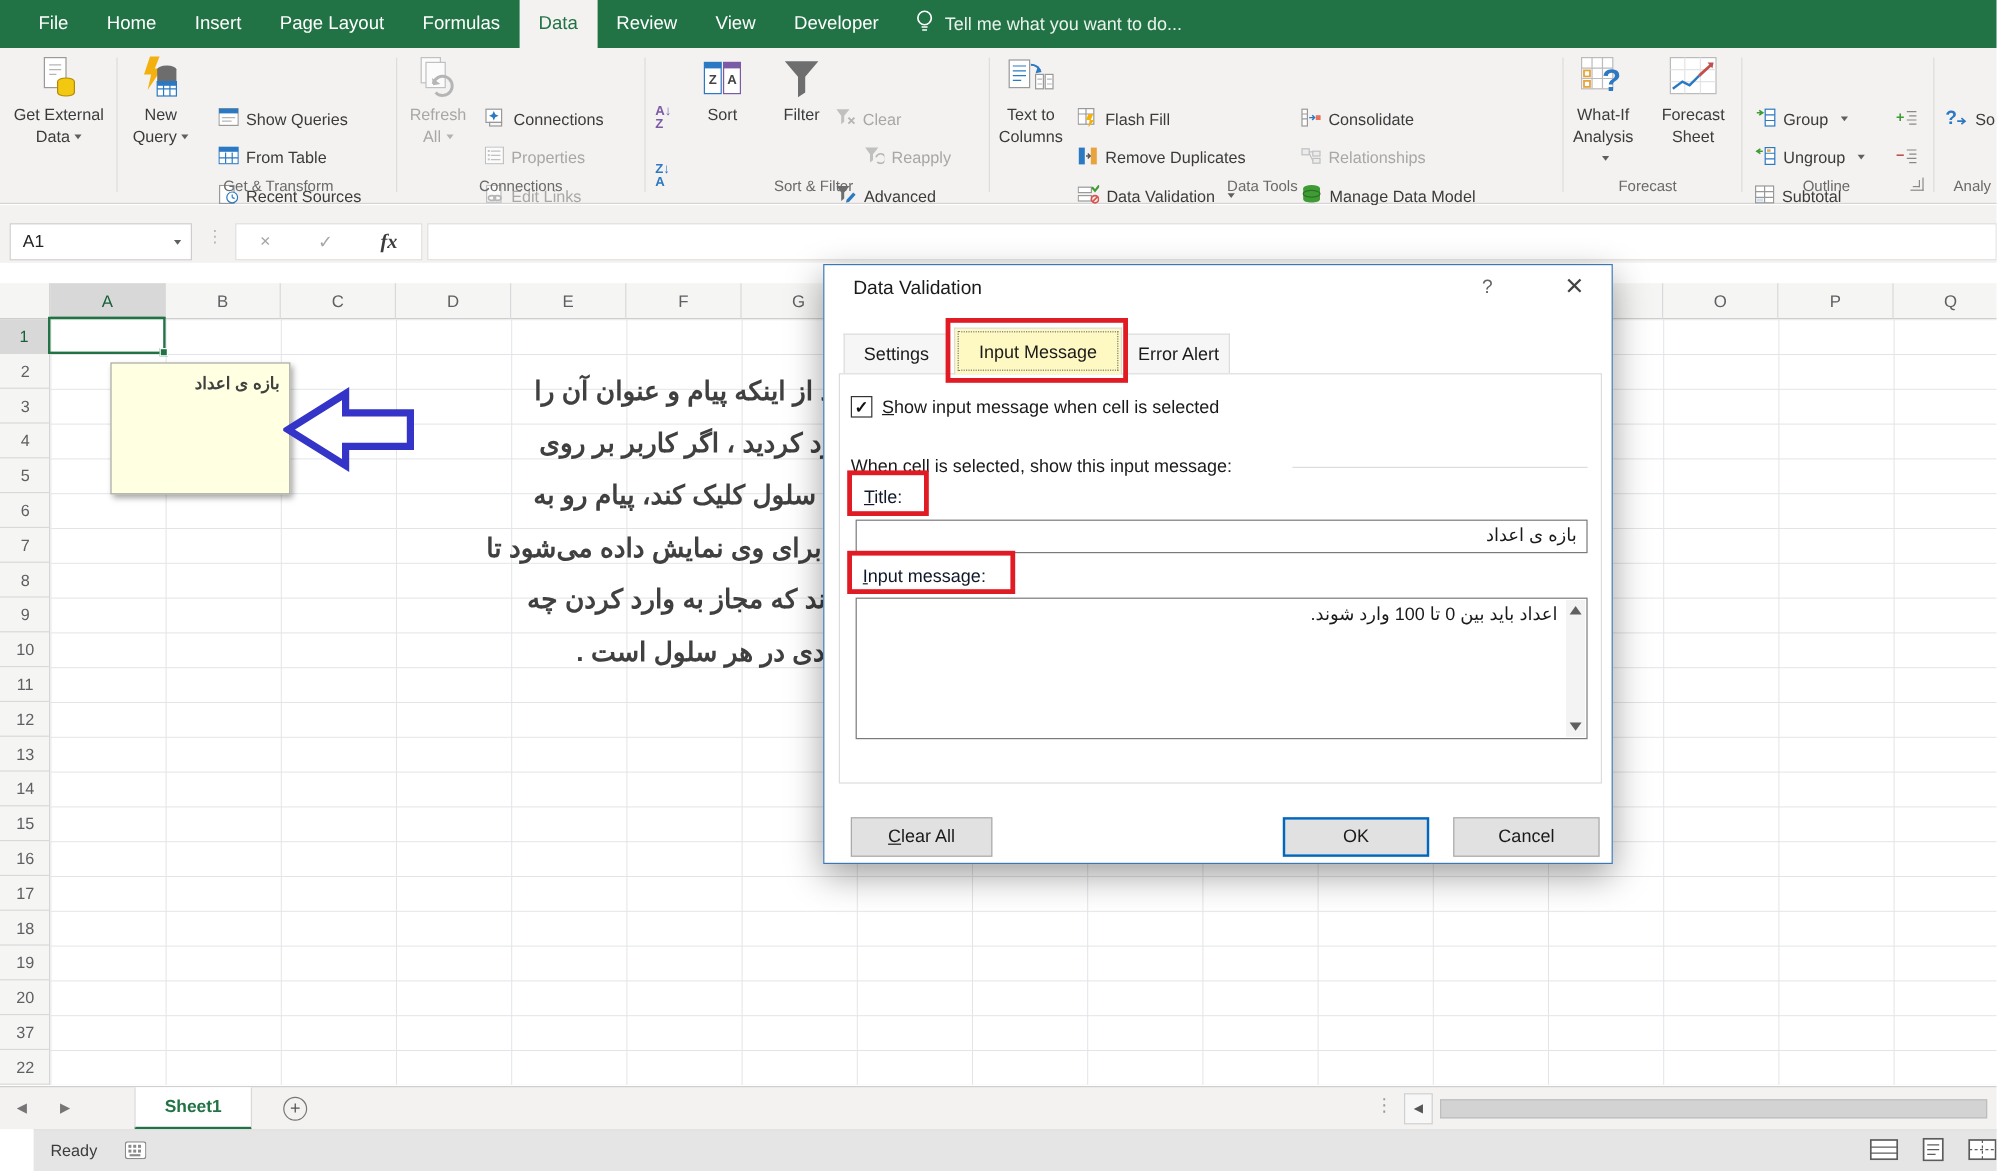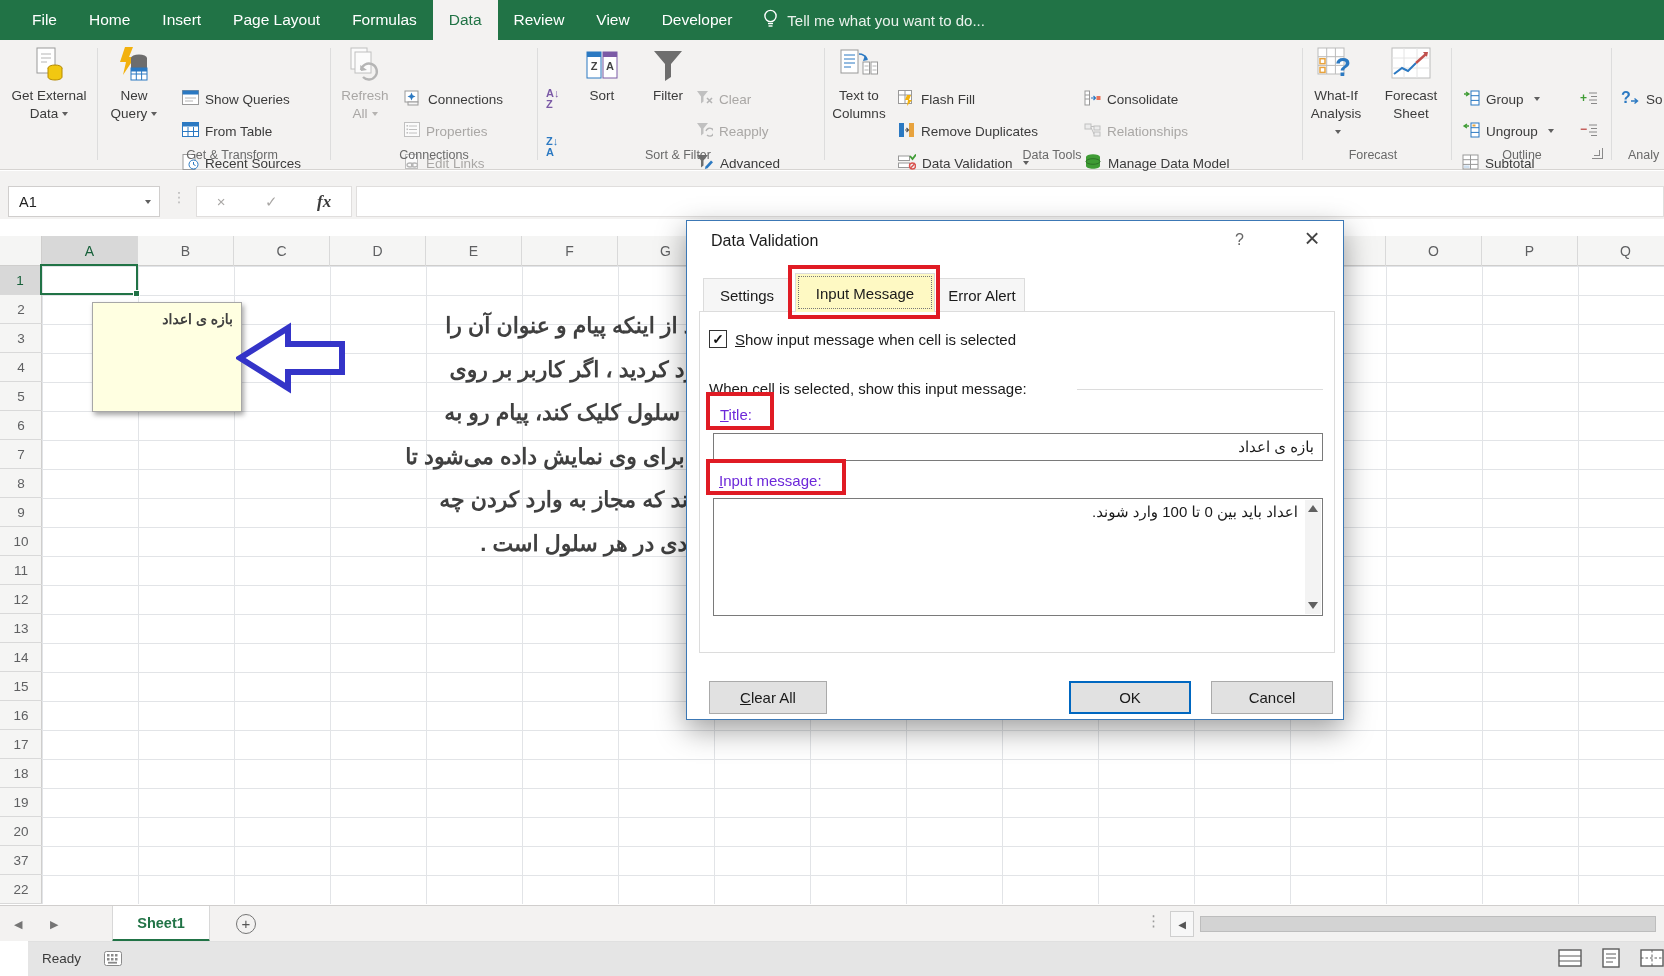--- a/index.html
+++ b/index.html
@@ -76,21 +76,21 @@
   .dlg-title { position:absolute; left:24px; top:11px; font-size:16px; color:#1a1a1a; }
   .dlg-help { position:absolute; left:548px; top:10px; font-size:16px; color:#666; }
   .dlg-close { position:absolute; left:608px; top:2px; font-size:26px; color:#444; width:34px; text-align:center; }
   .dlg-tab { position:absolute; top:57px; height:33px; background:#f6f6f6; border:1px solid #dcdcdc; border-bottom:none; display:flex; align-items:center; justify-content:center; font-size:15px; color:#1a1a1a; }
   .dlg-tab.active { top:52px; height:39px; background:#fef9c3; z-index:2; outline:1px dotted #777; outline-offset:-4px; }
   .dlg-pane { position:absolute; left:12px; top:90px; width:636px; height:342px; border:1px solid #dcdcdc; background:#fff; }
   .dlg-check { position:absolute; left:22px; top:109px; width:18px; height:18px; border:1px solid #333; background:#fff; font-size:14px; line-height:16px; text-align:center; color:#111; font-weight:bold; }
   .dlg-checklabel { position:absolute; left:48px; top:110px; font-size:15px; color:#1a1a1a; }
   .dlg-grouplabel { position:absolute; left:22px; top:159px; font-size:15px; color:#1a1a1a; background:#fff; padding-right:8px; z-index:2; }
   .dlg-groupline { position:absolute; left:390px; top:168px; width:246px; height:1px; background:#dcdcdc; }
-  .dlg-fieldlabel { position:absolute; font-size:15px; color:#6d28d9; }
+  .dlg-fieldlabel { position:absolute; font-size:15px; color:#0f172a; }
   .dlg-input { position:absolute; left:26px; top:212px; width:610px; height:28px; border:1px solid #7a7a7a; background:#fff; direction:rtl; text-align:right; padding:0 8px; font-size:15px; color:#1a1a1a; line-height:26px; }
   .dlg-textarea { position:absolute; left:26px; top:277px; width:610px; height:118px; border:1px solid #7a7a7a; background:#fff; }
   .ta-text { position:absolute; right:24px; top:4px; direction:rtl; text-align:right; font-size:15px; color:#1a1a1a; }
   .ta-scroll { position:absolute; right:1px; top:1px; width:16px; height:114px; background:#f3f3f3; }
   .spin-up { position:absolute; right:3px; top:5px; width:0; height:0; border-left:5px solid transparent; border-right:5px solid transparent; border-bottom:7px solid #606060; }
   .spin-down { position:absolute; right:3px; bottom:5px; width:0; height:0; border-left:5px solid transparent; border-right:5px solid transparent; border-top:7px solid #606060; }
   .dbtn { position:absolute; top:460px; height:33px; background:#e1e1e1; border:1px solid #aaa; font-size:15px; color:#1a1a1a; display:flex; align-items:center; justify-content:center; }
   .dbtn.ok { border:2px solid #0067c0; }
   .u { text-decoration:underline; }
 
@@ -266,21 +266,21 @@
       </span>
       <span>Filter</span>
     </div>
     <div class="rsmall grayed" style="left:696px;top:48px">
       <span><svg width="17" height="15" viewBox="0 0 17 15">
             <path d="M1 1h11l-4.5 5.5v5L5 13.5v-7z" fill="#c0c0c0"></path>
             <path d="M11 8l5 5M16 8l-5 5" stroke="#b5b5b5" stroke-width="1.6"></path>
           </svg></span>
       <span>Clear</span>
     </div>
-    <div class="rsmall grayed" style="left:696px;top:80px">
+    <div class="rsmall grayed" style="left:720px;top:80px">
       <span><svg width="17" height="15" viewBox="0 0 17 15">
             <path d="M1 1h11l-4.5 5.5v5L5 13.5v-7z" fill="#c0c0c0"></path>
             <path d="M10 9a4 4 0 1 1 1 4" fill="none" stroke="#b5b5b5" stroke-width="1.4"></path>
           </svg></span>
       <span>Reapply</span>
     </div>
     <div class="rsmall" style="left:696px;top:112px">
       <span><svg width="18" height="15" viewBox="0 0 18 15">
             <path d="M1 1h11l-4.5 5.5v5L5 13.5v-7z" fill="#6e6e6e"></path>
             <path d="M9.5 12.5l5.5-6 2 1.8-5.5 6-2.6.7z" fill="#2b79c2"></path>

